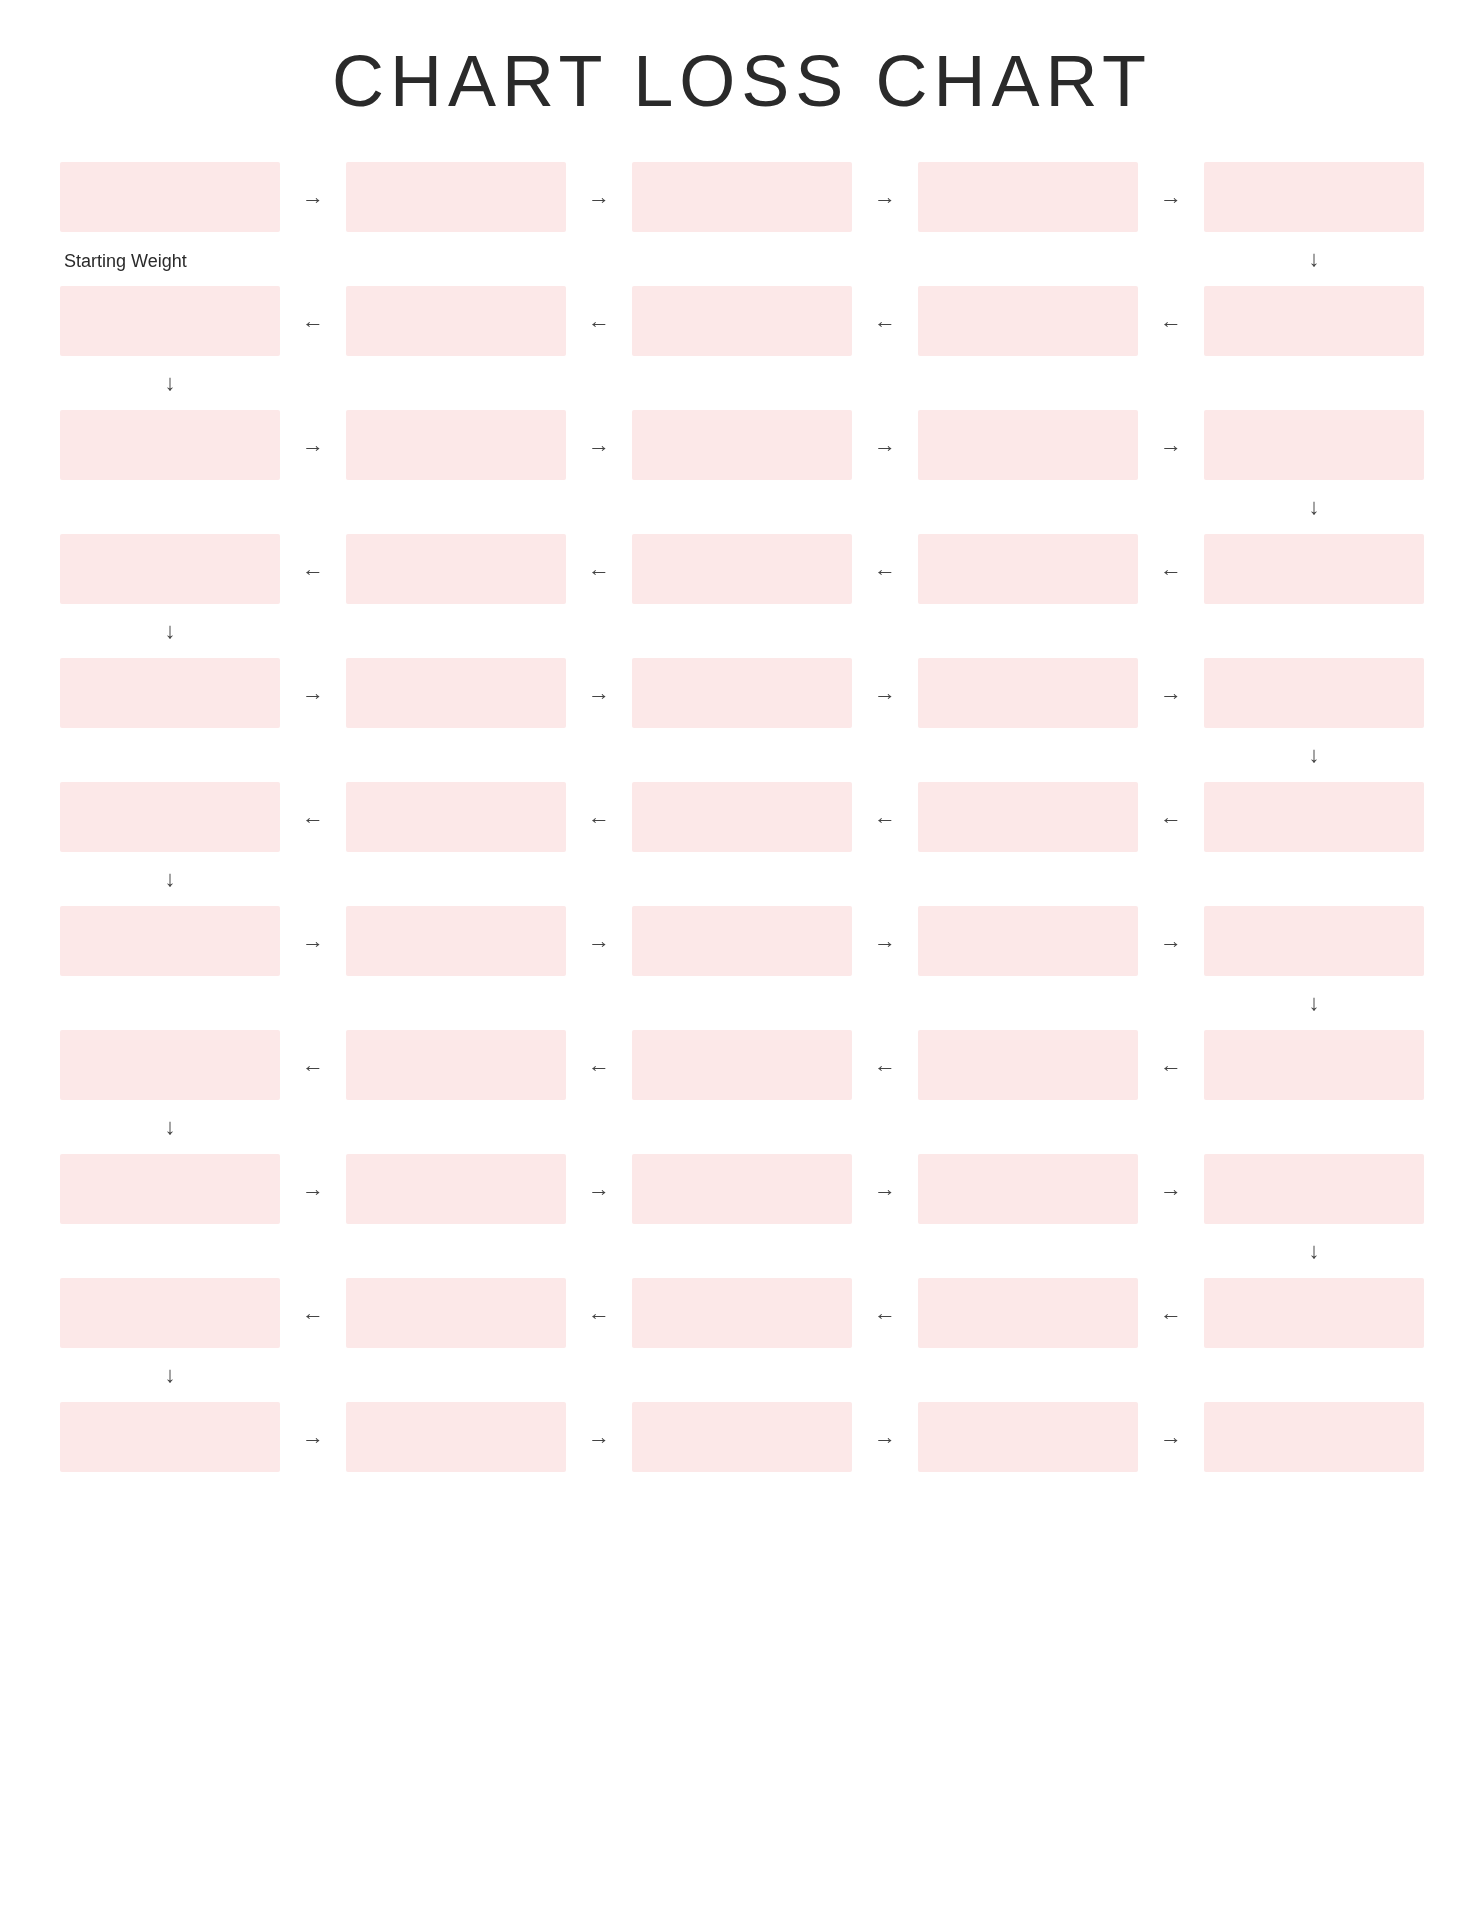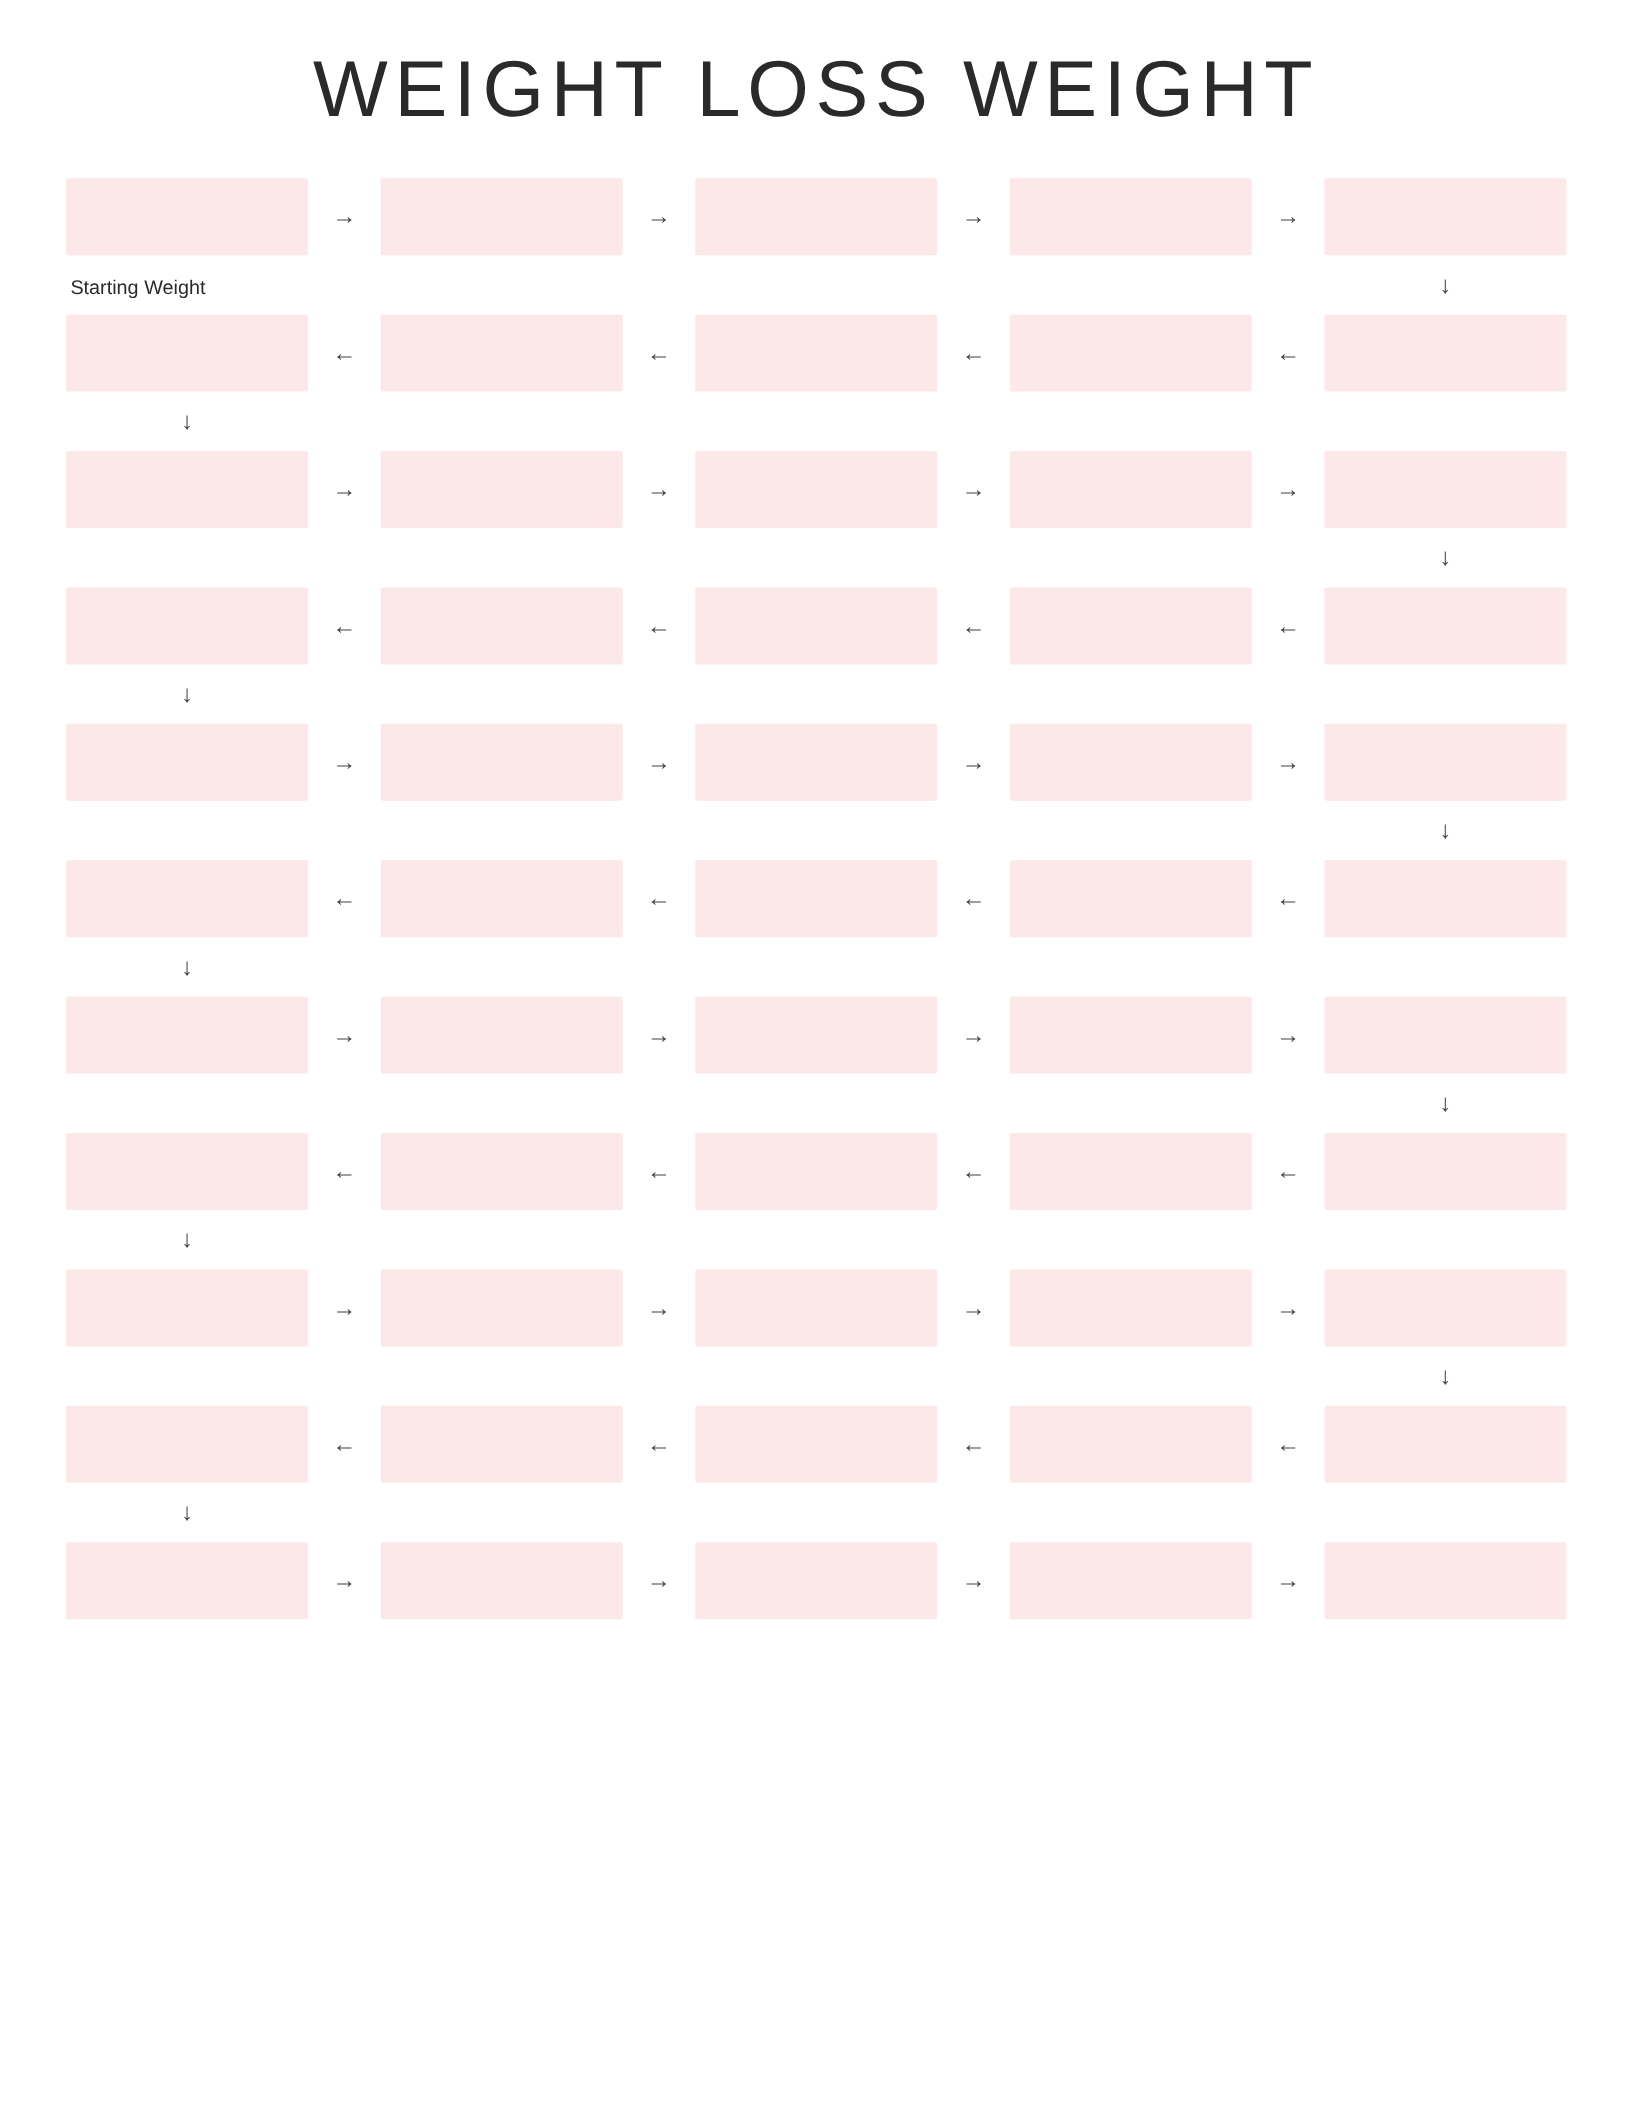--- a/index.html
+++ b/index.html
@@ -90,21 +90,21 @@
     .vert-container {
       display: flex;
       width: 100%;
       height: 54px;
       align-items: center;
     }
   </style>
 </head>
 <body>
 
-<h1 class="page-title">WEIGHT LOSS WEIGHT</h1>
+<h1 class="page-title">CHART LOSS CHART</h1>
 
 <div class="chart-container">
 
   <div class="box-row">
     <div class="box"></div>
     <div class="arrow-h">→</div>
     <div class="box"></div>
     <div class="arrow-h">→</div>
     <div class="box"></div>
     <div class="arrow-h">→</div>

